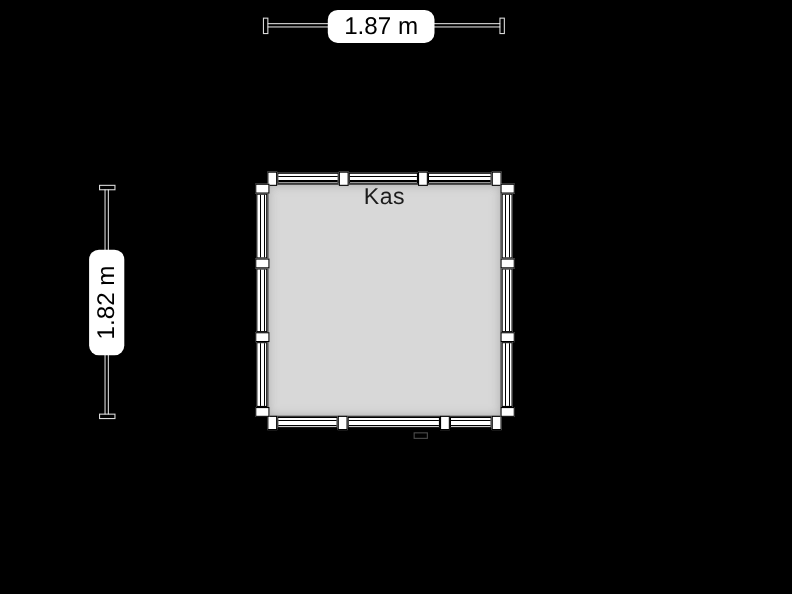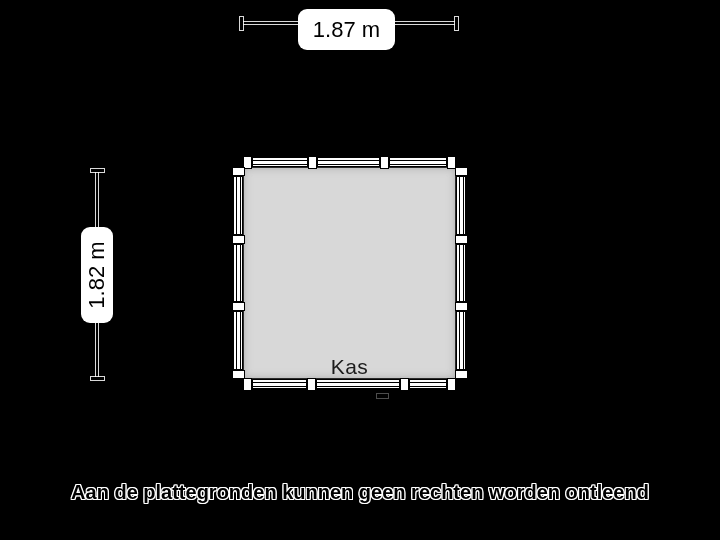--- a/index.html
+++ b/index.html
@@ -40,21 +40,21 @@
   }
   
   .plan{
     position:absolute;left:230px;top:154px;width:239px;height:238px;
     background:var(--wall);border-radius:5px;
   }
   .floor{
     position:absolute;left:13px;top:13px;right:13px;bottom:13px;
     background:var(--floor);
     box-shadow:inset 0 0 0 1px #2a2a2a, inset 0 0 10px rgba(120,120,120,0.55);
-    display:flex;align-items:flex-end;justify-content:center;
+    display:flex;align-items:flex-start;justify-content:center;
   }
   .room-label{
     color:#1c1c1c;font-size:21px;letter-spacing:0.5px;
   }
   .wall-band{position:absolute;display:flex;}
   .wall-band.h{left:13px;right:13px;height:10px;flex-direction:row;align-items:center;}
   .wall-band.h.top{top:3px;}
   .wall-band.h.bottom{bottom:3px;}
   .wall-band.v{top:13px;bottom:13px;width:10px;flex-direction:column;align-items:center;}
   .wall-band.v.left{left:3px;}
@@ -93,21 +93,21 @@
       -1px 0 0 #fff, 1px 0 0 #fff, 0 -1px 0 #fff, 0 1px 0 #fff;
   }
 </style>
 </head>
 <body>
 
 <div>
   <div class="dim-line-h" style="left:242px;top:22px;width:215px;"></div>
   <div class="dim-tick-v" style="left:240px;top:17px;"></div>
   <div class="dim-tick-v" style="left:455px;top:17px;"></div>
-  <div class="dim-label" style="left:298px;top:9px;width:97px;height:41px;">
+  <div class="dim-label" style="left:298px;top:9px;width:97px;height:30px;">
     <span>1.87 m</span>
   </div>
 </div>
 
 <div>
   <div class="dim-line-v" style="left:96px;top:171px;height:207px;"></div>
   <div class="dim-tick-h" style="left:91px;top:169px;"></div>
   <div class="dim-tick-h" style="left:91px;top:377px;"></div>
   <div class="dim-label rot" style="left:81px;top:227px;width:32px;height:96px;">
     <span>1.82 m</span>
@@ -156,14 +156,13 @@
     <div class="win" style="flex-grow:60;"></div>
     <div class="post"></div>
     <div class="win" style="flex-grow:60;"></div>
     <div class="post"></div>
   </div>
 </div>
 
 <div class="door-tick"></div>
 
 <div class="footer">
-  <div class="line">Aan de plattegronden kunnen geen rechten worden ontleend</div>
 </div>
 
 </body></html>

